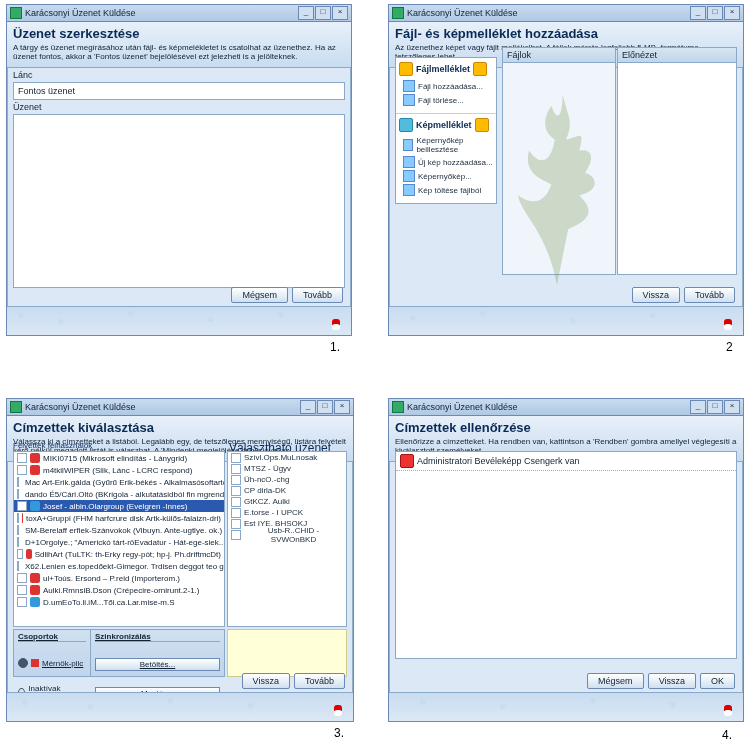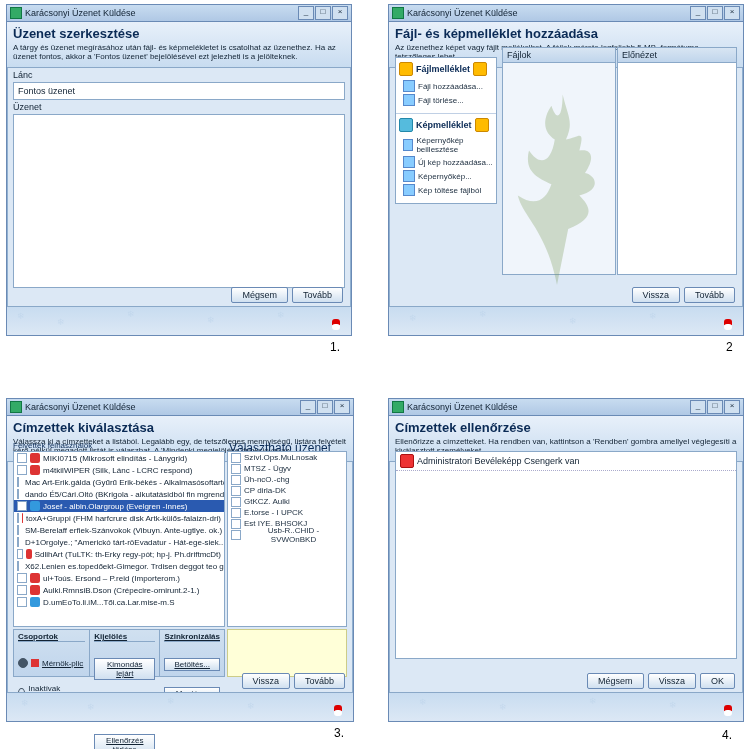--- a/index.html
+++ b/index.html
@@ -510,26 +510,20 @@
       <div class="radio">
           <span class="r on"></span>
           <span class="icon ico red" style="width:8px;height:8px;"></span>
           <span>Mérnök-plic</span>
         </div>
       <div class="radio">
           <span class="r"></span>
           <span>Inaktívak rejtése szintén</span>
         </div>
     </div>
-    <div class="col" style="width:62px;">
-      <div style="font-weight:bold; border-bottom:1px solid #8aa8c8;">Kijelölés</div>
-      <div class="smbtn">Kimondás lejárt</div>
-      <div class="smbtn">Jelölés átfordítása</div>
-      <div class="smbtn">Ellenőrzés törlése</div>
-    </div>
     <div class="col" style="flex:1; border-right:none;">
       <div style="font-weight:bold; border-bottom:1px solid #8aa8c8;">Szinkronizálás</div>
       <div class="smbtn">Betöltés...</div>
       <div class="smbtn">Mentés...</div>
     </div>
   </div>
   <div class="yellowbox"></div>
   <div class="btnrow">
     <div class="btn">Vissza</div>
     <div class="btn">Tovább</div>

